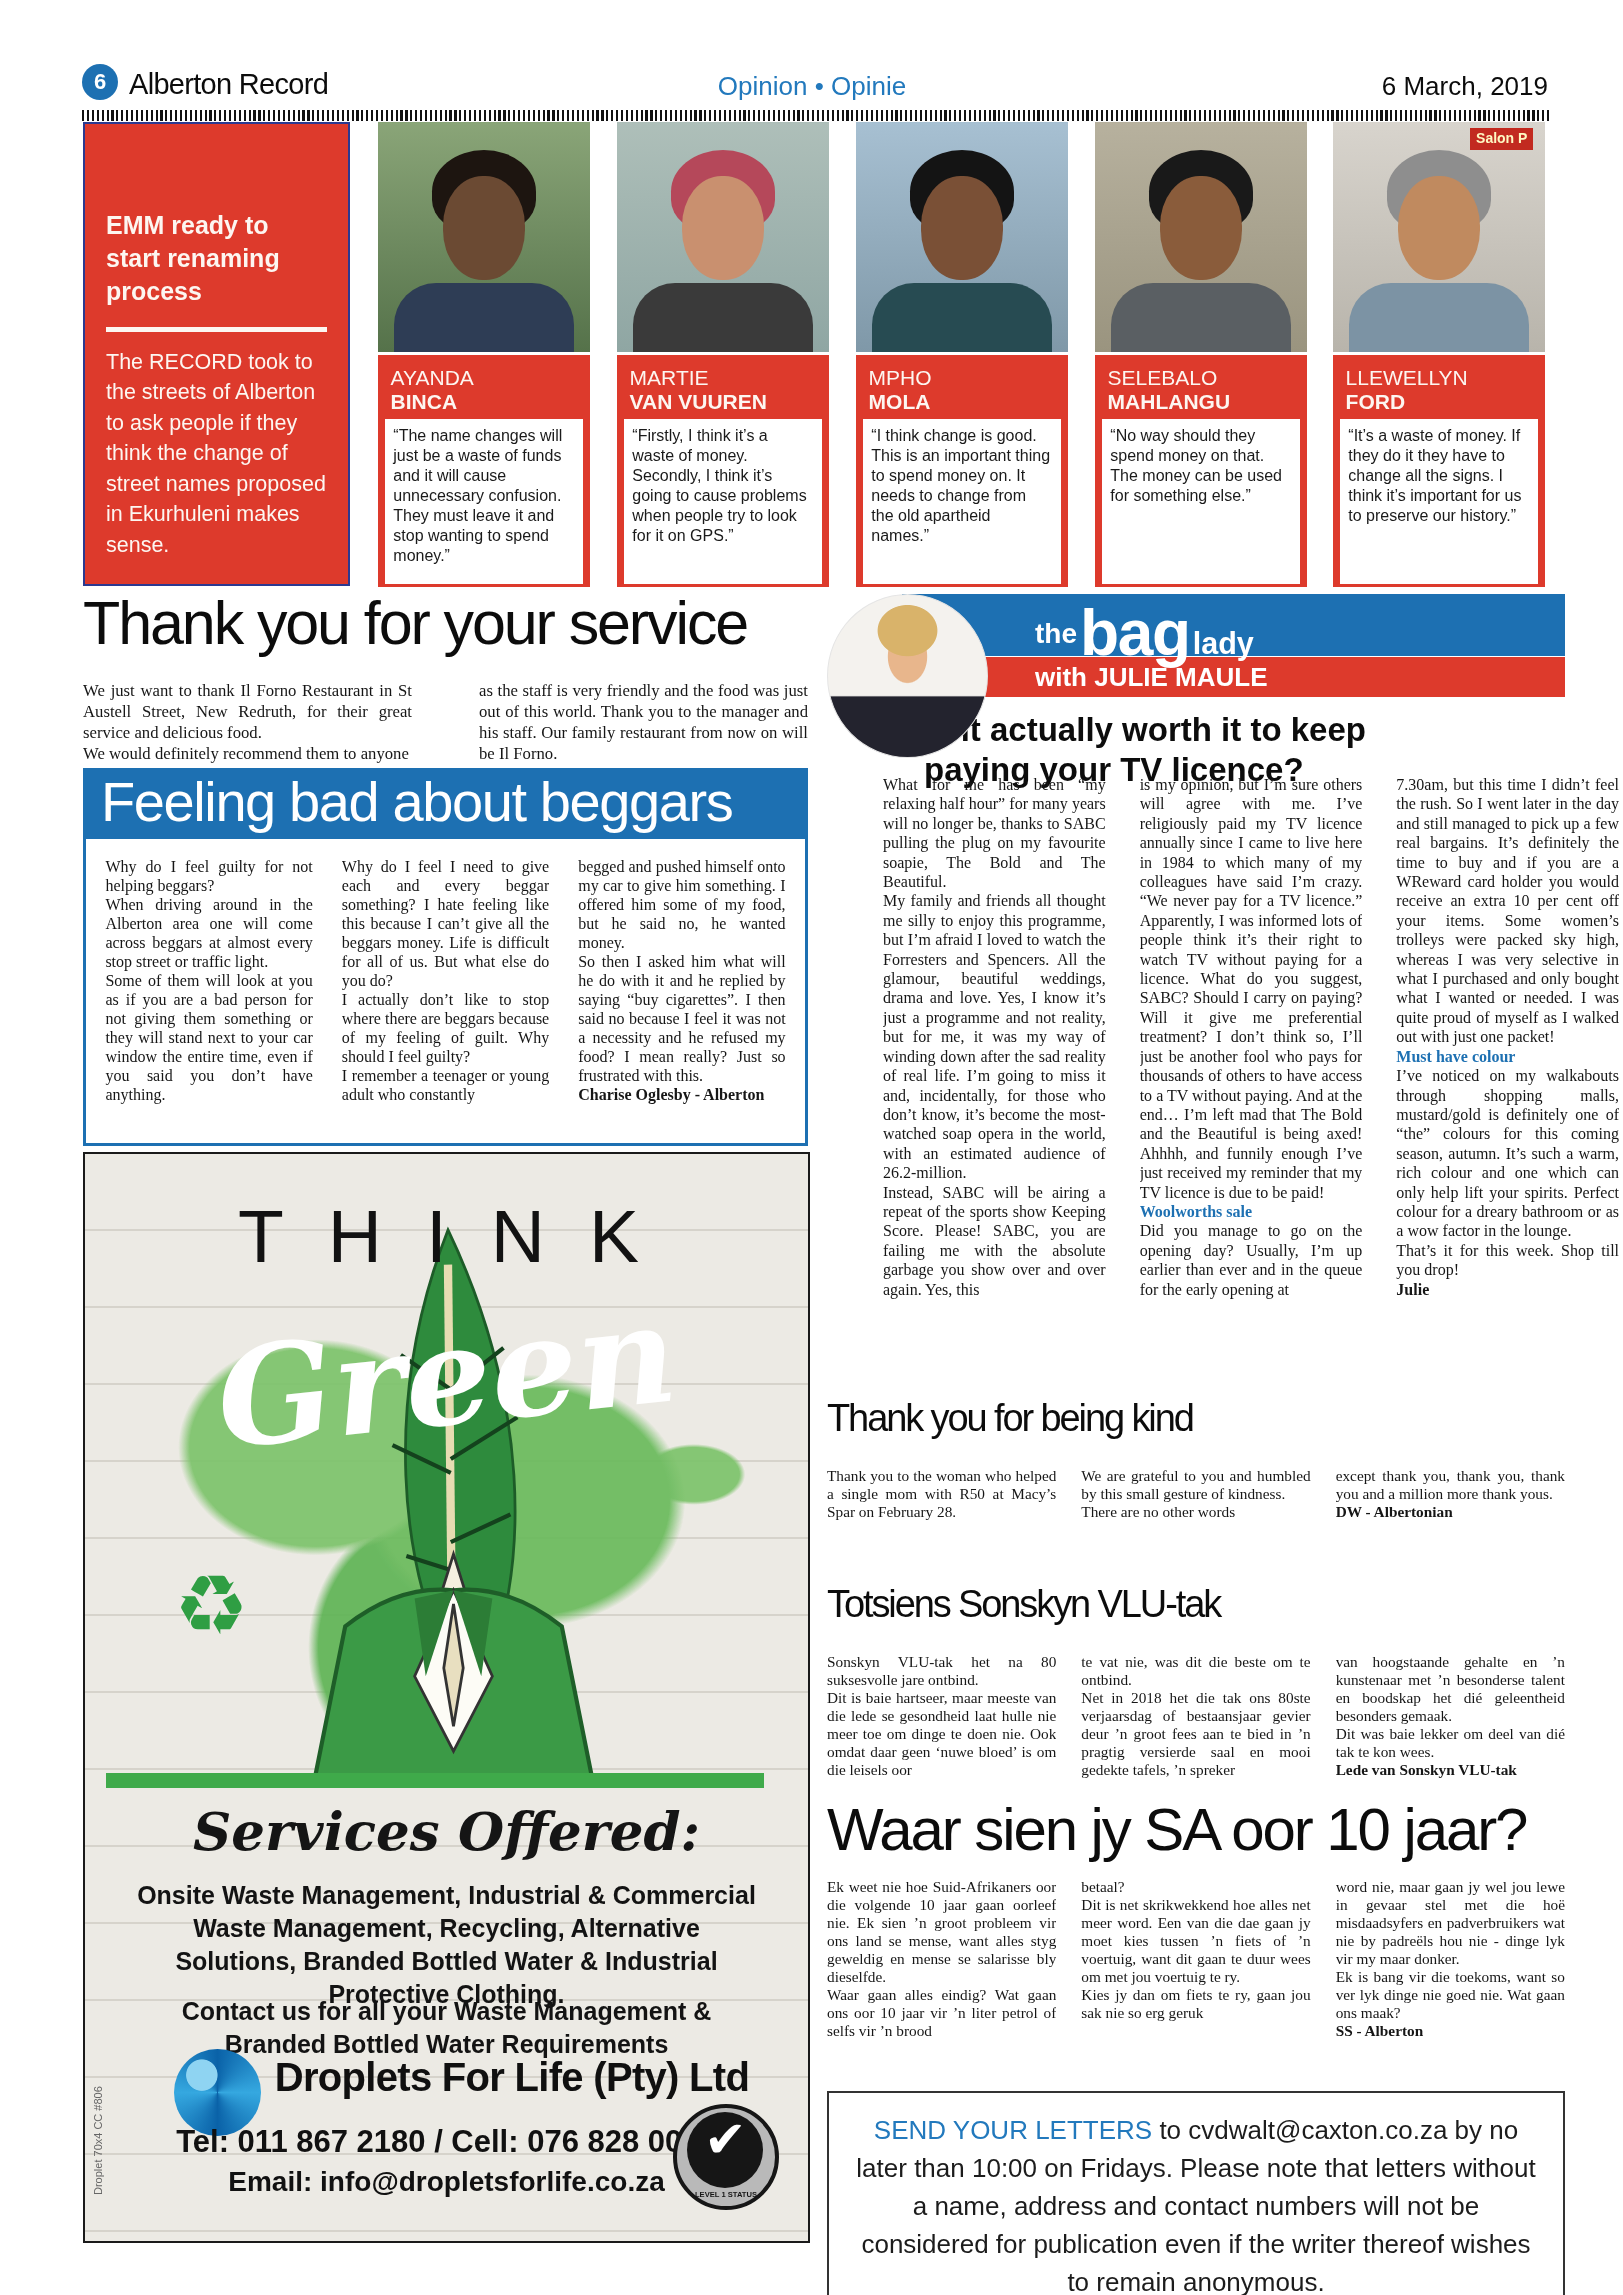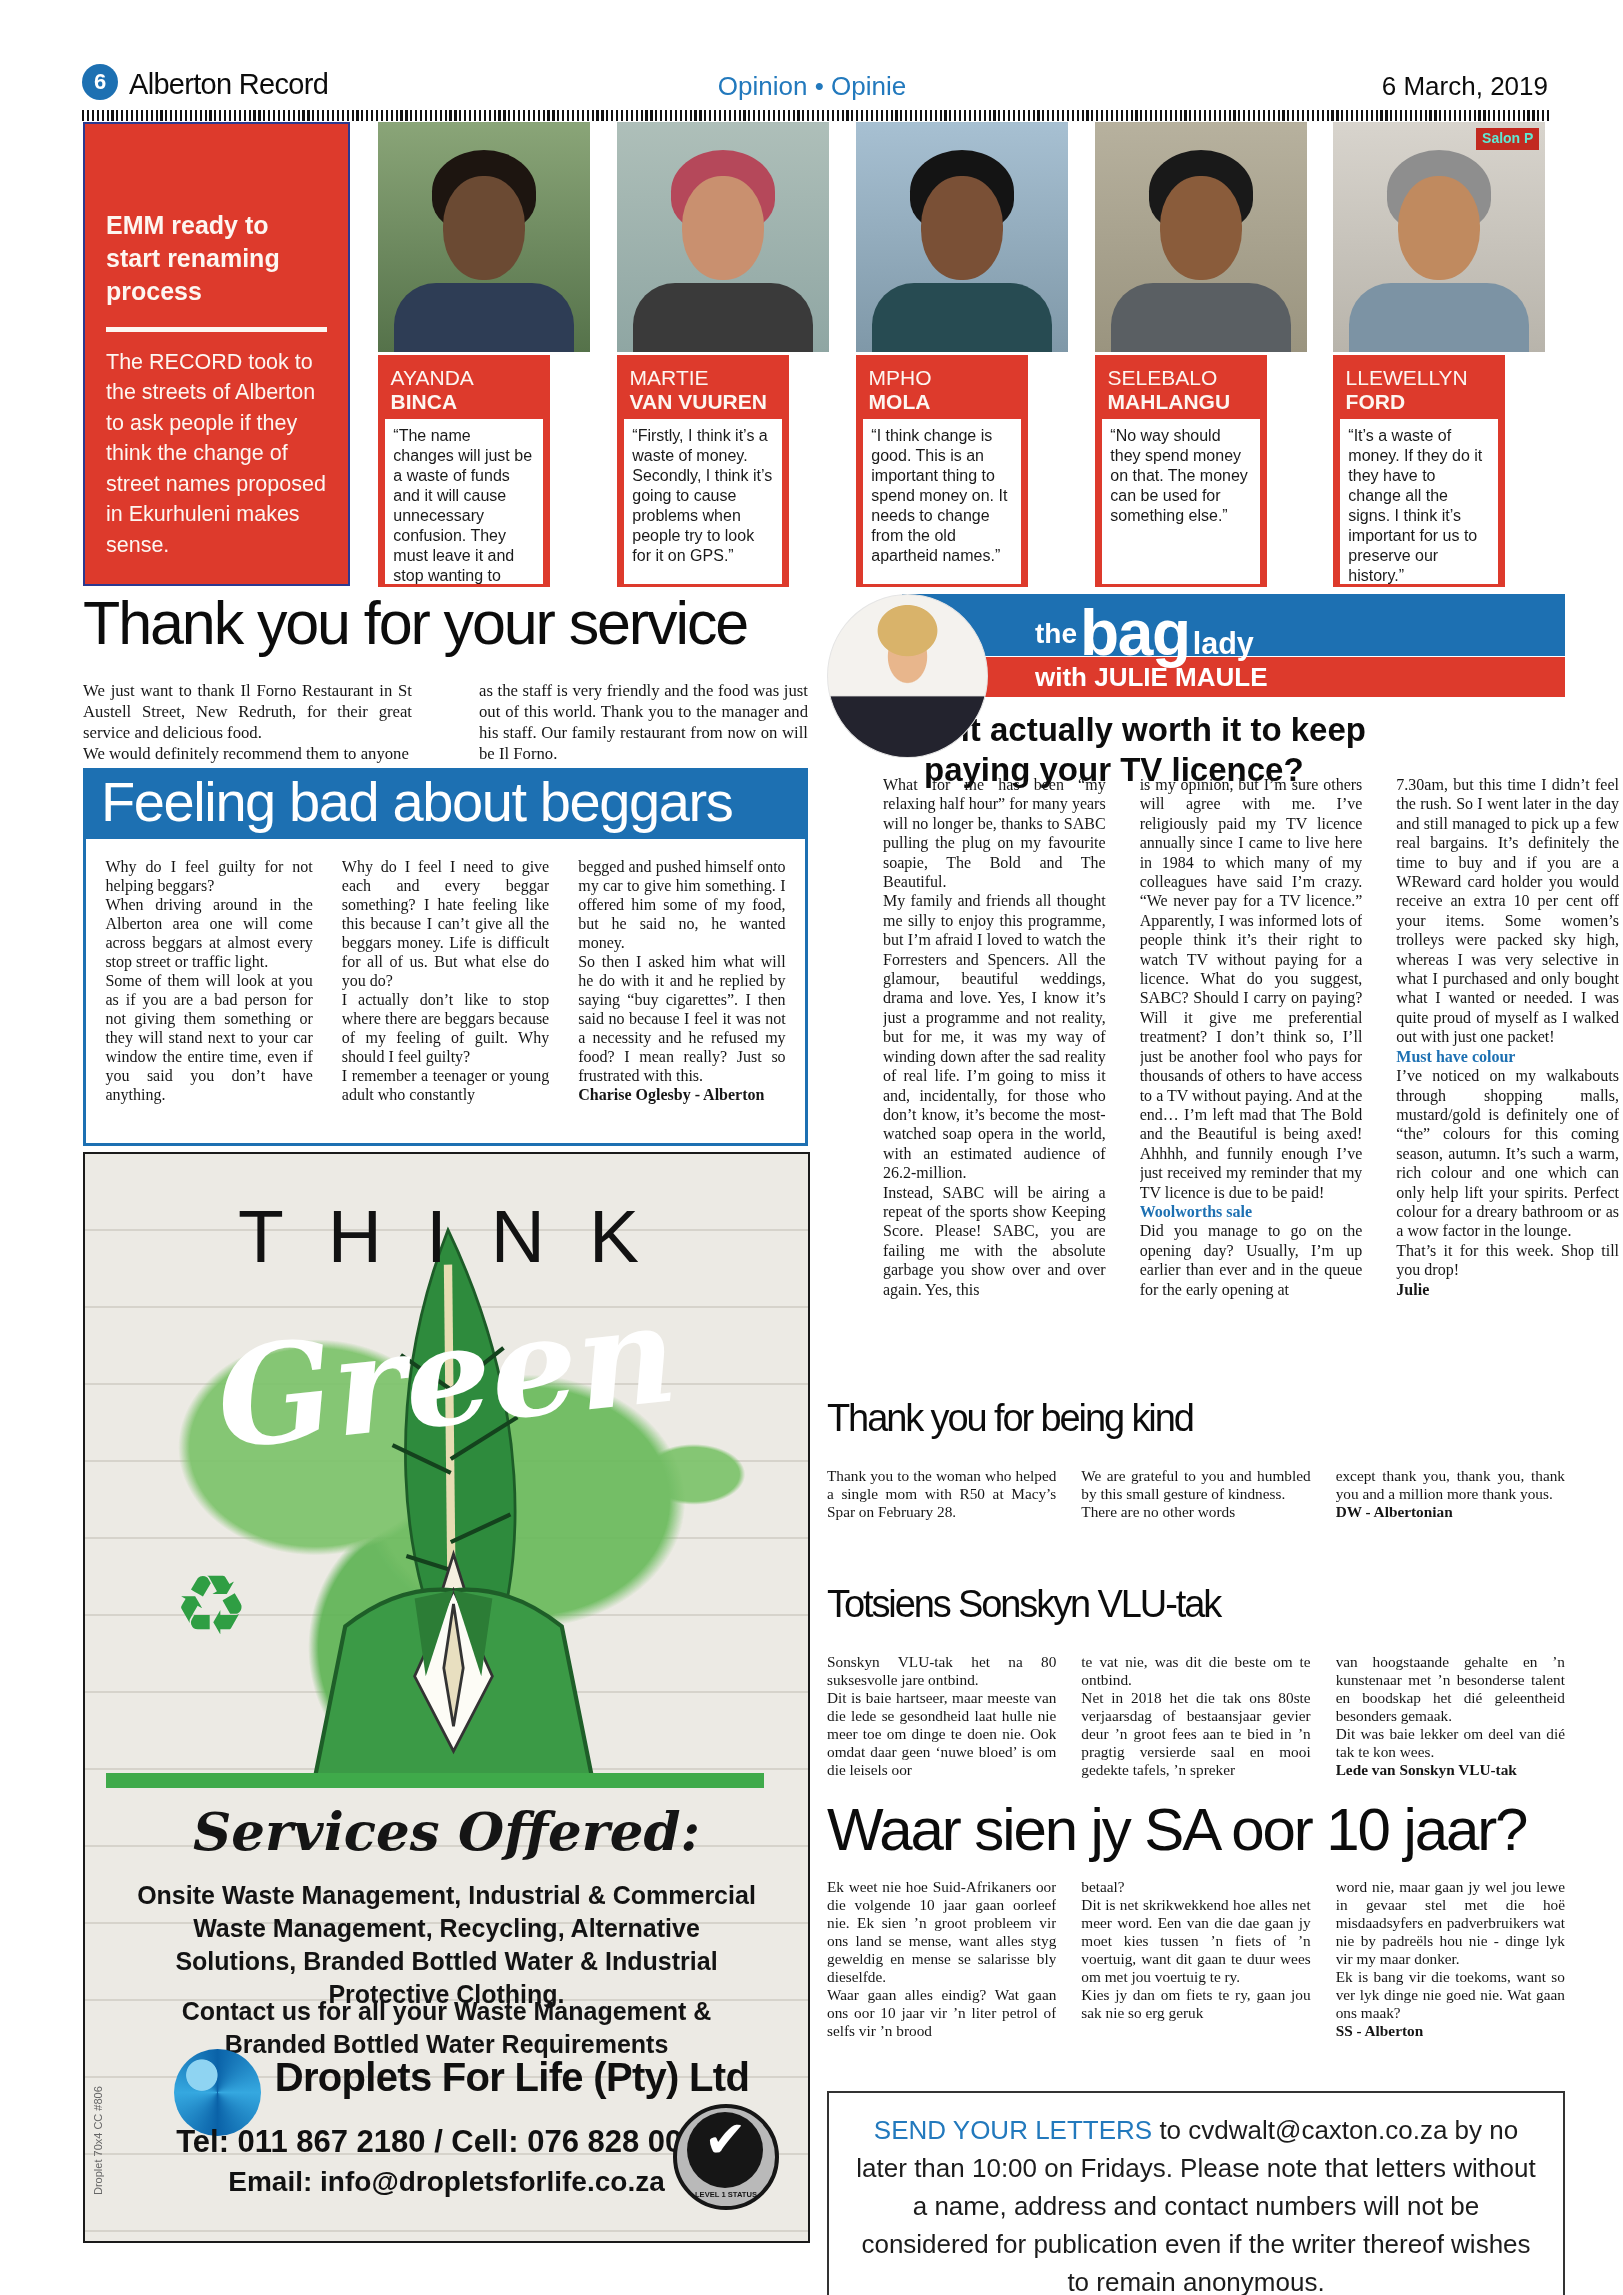--- a/index.html
+++ b/index.html
@@ -25,23 +25,23 @@
   .photo{position:absolute;top:122px;width:212px;height:230px;overflow:hidden;}
   .photo .ph-bg{position:absolute;inset:0;}
   .photo .ph-hair{position:absolute;left:50%;top:28px;width:104px;height:83px;margin-left:-52px;border-radius:50% 50% 40% 40%;}
   .photo .ph-face{position:absolute;left:50%;top:54px;width:82px;height:104px;margin-left:-41px;border-radius:48%;}
   .photo .ph-shoulders{position:absolute;left:50%;bottom:-21px;width:180px;height:90px;margin-left:-90px;border-radius:42px 42px 0 0;}
   .p1 .ph-bg{background:linear-gradient(180deg,#8aa578,#55724a);} .p1 .ph-hair{background:#1d1510;} .p1 .ph-face{background:#6b4a33;} .p1 .ph-shoulders{background:#2e3d55;}
   .p2 .ph-bg{background:linear-gradient(180deg,#aebfb9,#8fa6a3);} .p2 .ph-hair{background:#b5485a;} .p2 .ph-face{background:#c9906f;} .p2 .ph-shoulders{background:#3a3a3a;}
   .p3 .ph-bg{background:linear-gradient(180deg,#a7c0d2,#7f98a8);} .p3 .ph-hair{background:#141414;} .p3 .ph-face{background:#7a5036;} .p3 .ph-shoulders{background:#274b52;}
   .p4 .ph-bg{background:linear-gradient(180deg,#b7b19e,#9a947f);} .p4 .ph-hair{background:#191919;} .p4 .ph-face{background:#8a5c3b;} .p4 .ph-shoulders{background:#5a5f63;}
   .p5 .ph-bg{background:linear-gradient(180deg,#d8d4cd,#b8b4ab);} .p5 .ph-hair{background:#8e8e8e;} .p5 .ph-face{background:#c08a5f;} .p5 .ph-shoulders{background:#7c93a4;}
-  .ph-sign{position:absolute;right:6px;top:5.6px;background:#c22a20;color:#5eead4;font:bold 14px/19.4px "Liberation Sans",sans-serif;padding:1.4px 5.6px;}
-
-  .quote{position:absolute;top:355px;width:172px;height:232px;background:#dd3a2c;box-sizing:border-box;padding:7px;overflow:hidden;}
+  .ph-sign{position:absolute;right:12px;top:5.6px;background:#c22a20;color:#fef9c3;font:bold 14px/19.4px "Liberation Sans",sans-serif;padding:1.4px 5.6px;}
+
+  .quote{position:absolute;top:355px;width:212px;height:232px;background:#dd3a2c;box-sizing:border-box;padding:7px;overflow:hidden;}
   .quote .qname{color:#fdf6f1;margin:4.2px 2.8px 5.6px 5.6px;}
   .quote .qname .fn{display:block;font:400 21px/23.6px "Liberation Sans",sans-serif;}
   .quote .qname .ln{display:block;font:700 21px/23.6px "Liberation Sans",sans-serif;}
   .quote .qbody{background:#fff;height:151px;padding:7px 8.3px;font:400 16px/20px "Liberation Sans",sans-serif;color:#1a1a1a;overflow:hidden;}
 
   
   .headline{font-family:"Liberation Sans",sans-serif;font-weight:400;color:#0c0c0c;letter-spacing:-2.1px;}
   .cols{display:flex;}
   .col{white-space:pre-line;text-align:justify;font-family:"Liberation Serif",serif;color:#161616;overflow:hidden;}
   .byline{font-weight:700;white-space:normal;}

